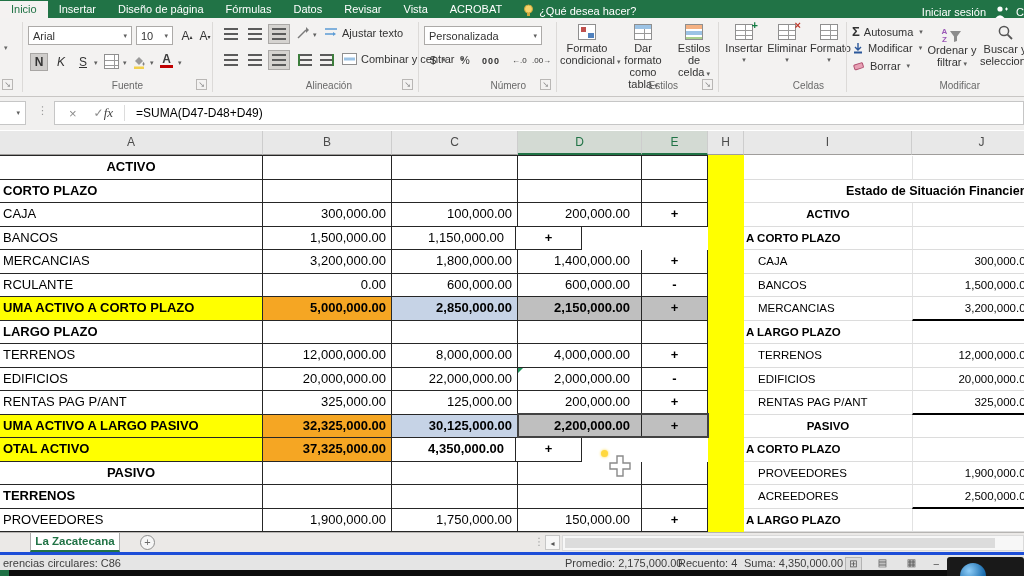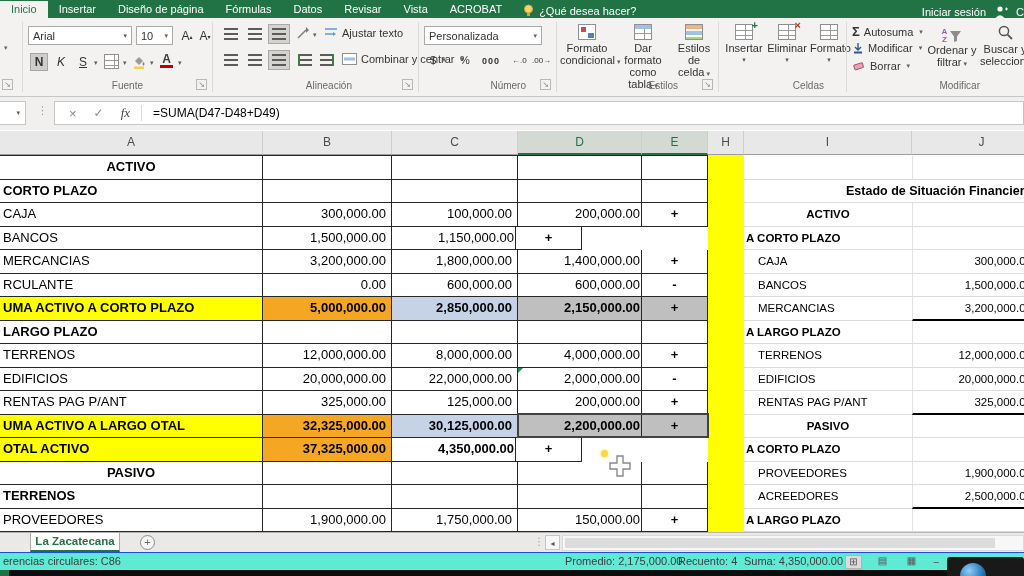--- a/index.html
+++ b/index.html
@@ -56,21 +56,21 @@
 
   
   .fbar{position:absolute;left:0;top:97px;width:100%;height:33px;background:#f1f0ef}
   .namebox{position:absolute;left:-44px;top:4px;width:70px;height:24px;background:#fff;
     border:1px solid #c6c6c6;display:flex;align-items:center;padding-right:5px}
   .fdots{position:absolute;left:37px;top:7px;color:#9a9a9a;font-size:11px}
   .finput{position:absolute;left:54px;top:4px;right:0;height:24px;background:#fff;
     border:1px solid #c6c6c6;display:flex;align-items:center;font-size:12px}
   .fx-cancel{margin-left:14px;color:#8c8c8c;font-size:13px}
   .fx-enter{margin-left:17px;color:#8c8c8c;font-size:12px}
-  .fx-fx{margin-left:17px;color:#444;font-style:italic;font-family:"Liberation Serif",serif;font-size:13px}
+  .fx-fx{color:#444;font-style:italic;font-family:"Liberation Serif",serif;font-size:13px}
   .fdiv{width:1px;height:16px;background:#dcdcdc;margin:0 11px}
   .ftext{color:#000}
 
   
   .colheaders{position:absolute;left:0;top:131px;height:24px;display:flex;background:#e8e8e8;
     font-size:12px;color:#4c4c4c}
   .ch{border-right:1px solid #cdcdcd;border-bottom:1px solid #9f9d9b;text-align:center;line-height:22px;height:24px}
   .ch.sel{background:#d3dad3;color:#217346;border-bottom:2px solid #217346}
   .w-a{width:263px}.w-b{width:129px}.w-c{width:126px}.w-d{width:124px}
   .w-e{width:66px}.w-h{width:36px}.w-i{width:168px}.w-j{width:140px}
@@ -78,21 +78,21 @@
   
   .grid{position:absolute;left:0;top:155px;width:1024px;height:377px;background:#fff;font-size:13px}
   .maintable{position:absolute;left:0;top:0;width:708px;border-top:1px solid #262626}
   .s-row{display:flex;height:23.5px}
   .cell{height:100%;line-height:22.5px;border-right:1px solid #262626;border-bottom:1px solid #262626;
     overflow:hidden;position:relative;background:#fff;white-space:nowrap}
   .cell span{display:block;width:100%}
   .c-a{width:263px;padding-left:3px}
   .c-b{width:129px;text-align:right;padding-right:5px}
   .c-c{width:126px;text-align:right;padding-right:5px}
-  .c-d{width:124px;text-align:right;padding-right:1px}
+  .c-d{width:124px;text-align:right;padding-right:11px}
   .c-e{width:66px;text-align:center;font-weight:bold}
   .t-title .c-a{text-align:center;font-weight:bold;padding-left:0}
   .t-sec .c-a{font-weight:bold}
   .t-sum .cell,.t-total .cell{font-weight:bold}
   .t-sum .c-a,.t-total .c-a{background:#ffff00}
   .t-sum .c-b,.t-total .c-b{background:#f5a623}
   .t-sum .c-c,.t-total .c-c{background:#c6d3e6}
   .t-sum .c-d,.t-sum .c-e{background:#bfbfbf}
   .tri{position:absolute;left:0;top:0;width:0;height:0;
     border-top:5px solid #21935a;border-right:5px solid transparent}
@@ -123,22 +123,22 @@
   .addsheet{position:absolute;left:140px;top:2px;width:15px;height:15px;border:1px solid #8d8d8d;
     border-radius:50%;color:#6a6a6a;line-height:12px;text-align:center;font-size:11px;background:#f6f6f6}
   .scrolldots{position:absolute;left:534px;top:3px;color:#9a9a9a;font-size:10px}
   .hscroll-left{position:absolute;left:545px;top:2px;width:15px;height:15px;color:#555;font-size:8px;
     text-align:center;line-height:15px;border:1px solid #c6c6c6;background:#f7f7f7}
   .hscroll-track{position:absolute;left:562px;right:0;top:2px;height:16px;background:#f7f7f7;
     border:1px solid #dadada}
   .hthumb{margin:2px;width:430px;background:#dcdcdc;height:10px}
 
   
-  .statusbar{position:absolute;left:0;top:552px;width:100%;height:18px;background:#5eead4;
-    border-top:1px solid #1d4ed8;font-size:11px;color:#3d3d3d;line-height:17px}
+  .statusbar{position:absolute;left:0;top:552px;width:100%;height:18px;background:#e5e5e5;
+    border-top:3px solid #1d4ed8;font-size:11px;color:#3d3d3d;line-height:17px}
   .vico{position:absolute;top:2px;width:17px;height:14px;text-align:center;line-height:12px;
     font-size:10px;color:#555}
   .vico.on{background:#dcdcdc;border:1px solid #b3b3b3}
   .blackstrip{position:absolute;left:0;top:570px;width:100%;height:6px;background:#0d0d0d}
   .greensliver{position:absolute;left:0;top:570px;width:9px;height:6px;background:#1e7145}
   .video-overlay{position:absolute;left:947px;top:557px;width:77px;height:19px;background:#191919;
     border-radius:3px 3px 0 0;overflow:hidden}
   .sphere{position:absolute;left:13px;top:6px;width:26px;height:26px;border-radius:50%;
     background:radial-gradient(circle at 35% 30%,#8ecdf8,#1d6fb0 60%,#0c4a7f)}
 </style>
@@ -572,21 +572,21 @@
           </div>
           <div class="cell c-d">
             <span>200,000.00</span>
           </div>
           <div class="cell c-e">
             <span>+</span>
           </div>
         </div>
         <div class="s-row t-sum">
           <div class="cell c-a">
-            <span>UMA ACTIVO A LARGO OTAL</span>
+            <span>UMA ACTIVO A LARGO PASIVO</span>
           </div>
           <div class="cell c-b">
             <span>32,325,000.00</span>
           </div>
           <div class="cell c-c">
             <span>30,125,000.00</span>
           </div>
           <div class="cell c-d">
             <span>2,200,000.00</span>
           </div>

